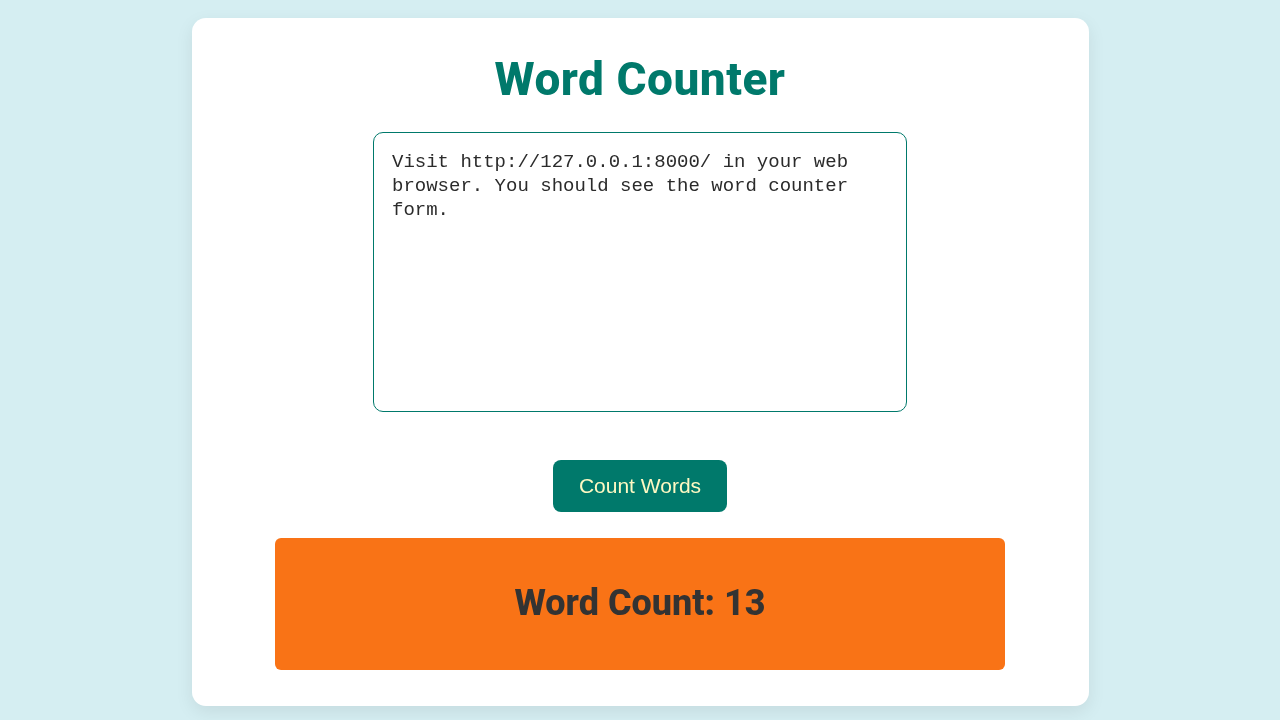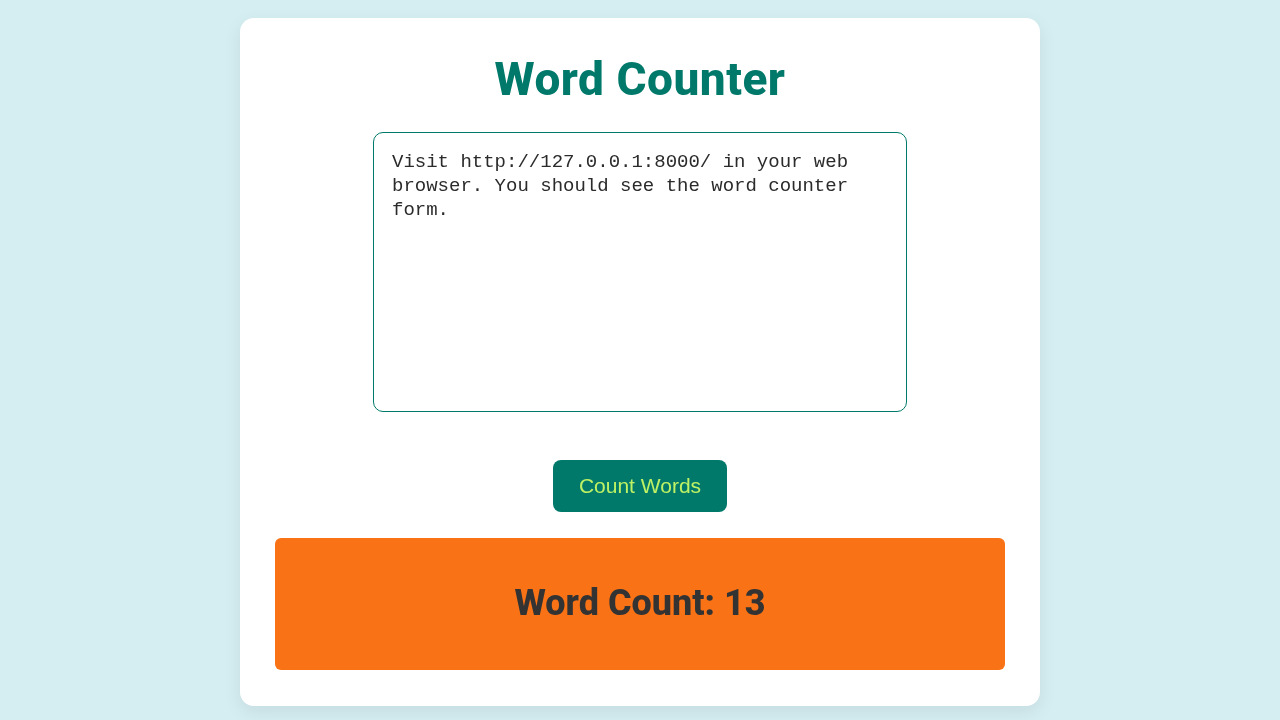--- a/index.html
+++ b/index.html
@@ -12,21 +12,21 @@
       height: 720px;
       background-color: #d5eef2;
       font-family: -apple-system, BlinkMacSystemFont, "Segoe UI", Roboto, Helvetica, Arial, sans-serif;
       display: flex;
       justify-content: center;
       align-items: flex-start;
       overflow: hidden;
     }
     .card {
       background-color: #ffffff;
-      width: 800px;
+      width: 897px;
       margin-top: 18px;
       border-radius: 14px;
       box-shadow: 0 6px 18px rgba(0,0,0,0.08);
       padding: 32px 36px 36px 36px;
       display: flex;
       flex-direction: column;
       align-items: center;
     }
     .title {
       color: #00796b;
@@ -47,21 +47,21 @@
       font-size: 19px;
       line-height: 1.25;
       color: #2b2b2b;
       resize: none;
       outline: none;
       background: #ffffff;
     }
     .count-btn {
       margin-top: 48px;
       background-color: #00796b;
-      color: #bef264;
+      color: #fef9c3;
       border: none;
       border-radius: 8px;
       padding: 14px 26px;
       font-size: 21px;
       font-weight: 500;
       cursor: pointer;
     }
     .result-panel {
       margin-top: 26px;
       width: 730px;

